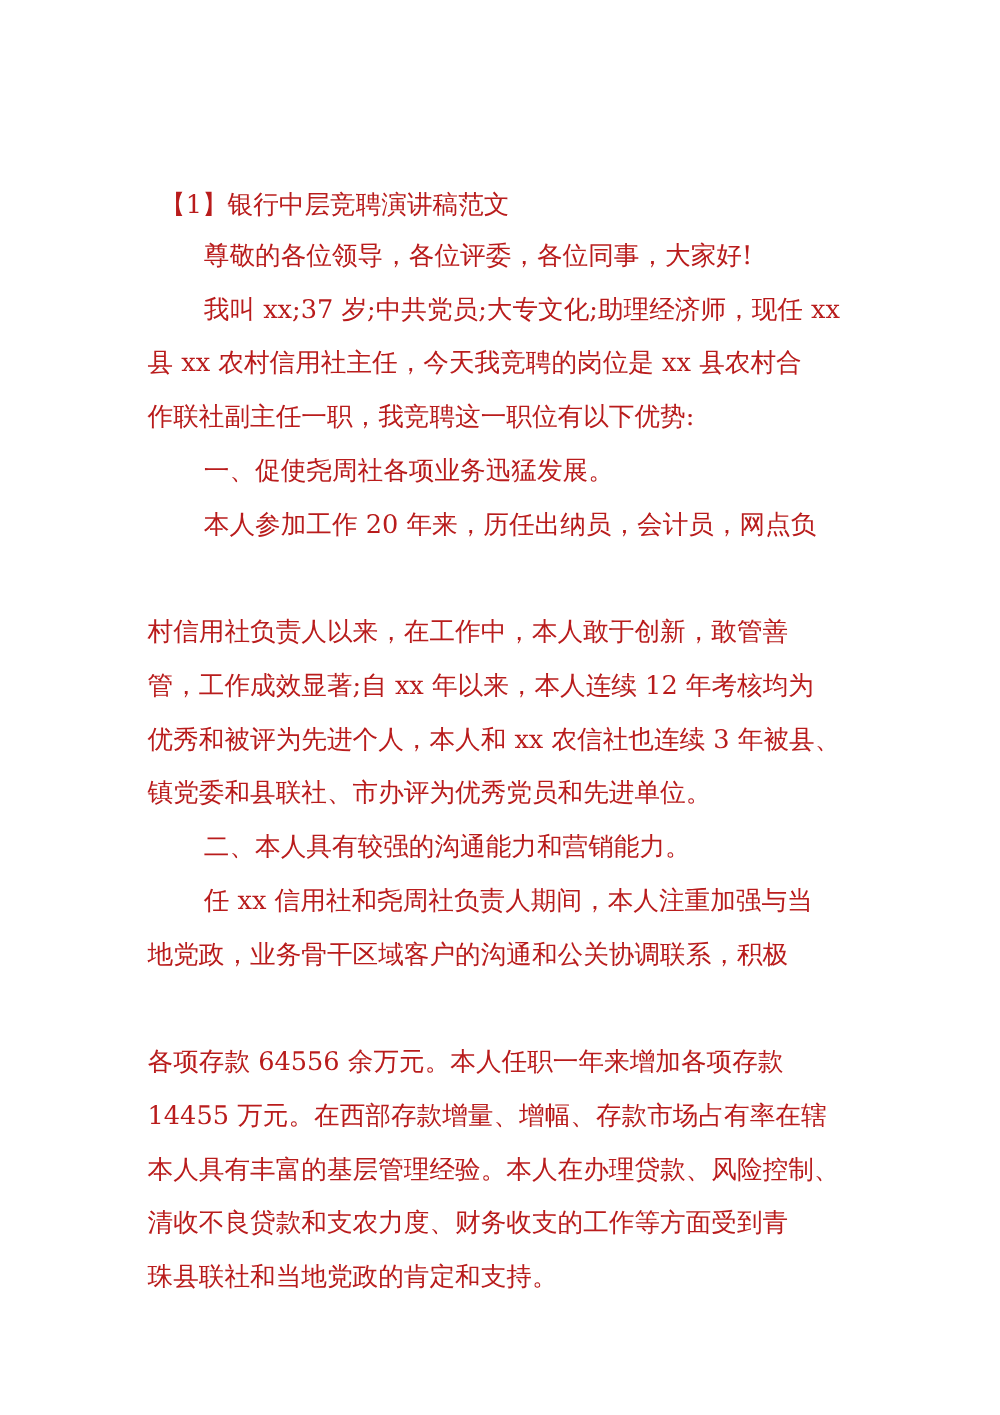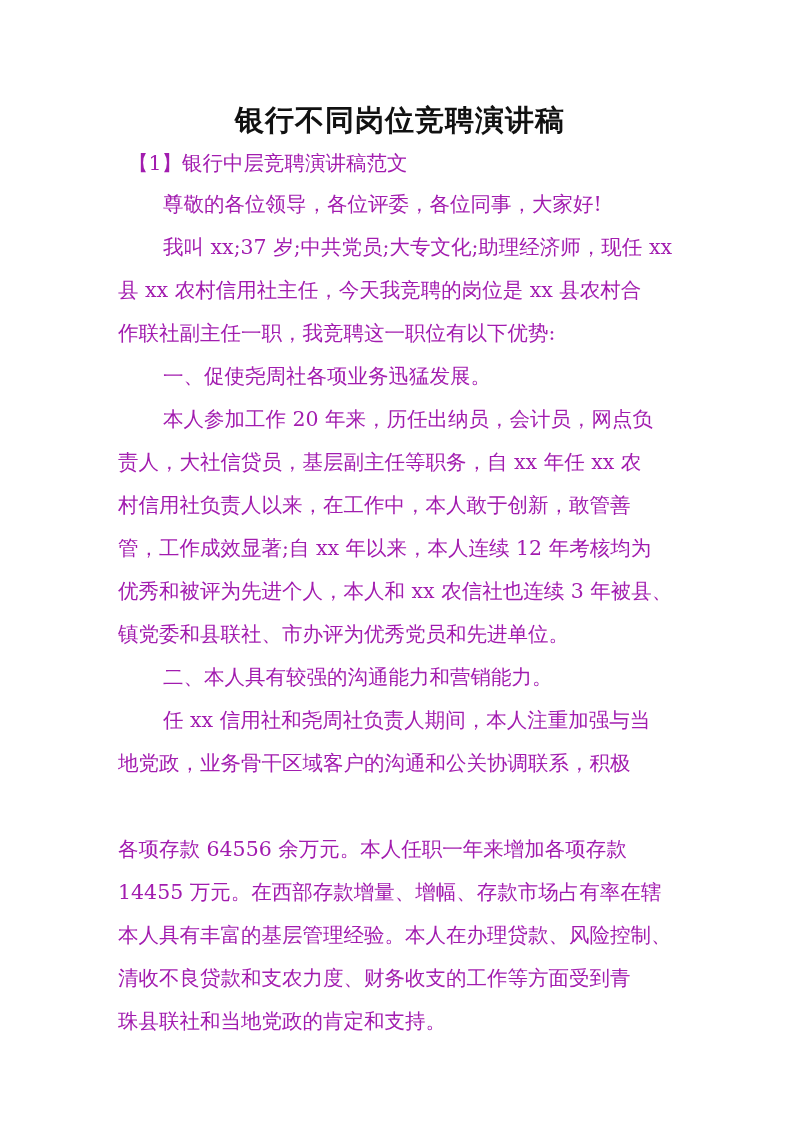--- a/index.html
+++ b/index.html
@@ -2,42 +2,40 @@
 <html><head>
 <meta charset="utf-8">
 <style>
   html, body { margin: 0; padding: 0; background: #ffffff; }
   body { width: 800px; height: 1132px; position: relative; overflow: hidden;
          font-family: "DejaVu Serif", "Liberation Serif", serif; color: #111; }
   .page { position: absolute; left: 0; top: 0; width: 800px; height: 1132px; background: #fff; }
   .title { position: absolute; left: 0; width: 800px; top: 100px; text-align: center;
            font-family: "DejaVu Sans", "Liberation Sans", sans-serif; font-weight: bold;
            font-size: 29px; line-height: 40px; letter-spacing: 1px; color: #111; }
-  .line { position: absolute; left: 118px; font-size: 20.5px; line-height: 30px; white-space: nowrap; color: #a21caf; }
+  .line { position: absolute; left: 118px; font-size: 20.5px; line-height: 30px; white-space: nowrap; color: #b91c1c; }
   .indent { left: 163px; }
   .heading1 { left: 128px; }
   .watermark { position: absolute; left: 185px; top: 512px; font-family: "DejaVu Sans", "Liberation Sans", sans-serif;
                font-size: 50px; color: rgba(200,200,200,0.55); letter-spacing: 2px; white-space: nowrap;
                pointer-events: none; }
 </style>
 </head>
 <body>
 
 <div class="page">
-  <div class="title">银行不同岗位竞聘演讲稿</div>
 
 
   <div class="line heading1" style="top:148px">【1】银行中层竞聘演讲稿范文</div>
   <div class="line indent" style="top:189px">尊敬的各位领导，各位评委，各位同事，大家好!</div>
   <div class="line indent" style="top:232px">我叫 xx;37 岁;中共党员;大专文化;助理经济师，现任 xx</div>
   <div class="line" style="top:275px">县 xx 农村信用社主任，今天我竞聘的岗位是 xx 县农村合</div>
   <div class="line" style="top:318px">作联社副主任一职，我竞聘这一职位有以下优势:</div>
   <div class="line indent" style="top:361px">一、促使尧周社各项业务迅猛发展。</div>
   <div class="line indent" style="top:404px">本人参加工作 20 年来，历任出纳员，会计员，网点负</div>
-  <div class="line" style="top:447px">责人，大社信贷员，基层副主任等职务，自 xx 年任 xx 农</div>
   <div class="line" style="top:490px">村信用社负责人以来，在工作中，本人敢于创新，敢管善</div>
   <div class="line" style="top:533px">管，工作成效显著;自 xx 年以来，本人连续 12 年考核均为</div>
   <div class="line" style="top:576px">优秀和被评为先进个人，本人和 xx 农信社也连续 3 年被县、</div>
   <div class="line" style="top:619px">镇党委和县联社、市办评为优秀党员和先进单位。</div>
   <div class="line indent" style="top:662px">二、本人具有较强的沟通能力和营销能力。</div>
   <div class="line indent" style="top:705px">任 xx 信用社和尧周社负责人期间，本人注重加强与当</div>
   <div class="line" style="top:748px">地党政，业务骨干区域客户的沟通和公关协调联系，积极</div>
   <div class="line" style="top:834px">各项存款 64556 余万元。本人任职一年来增加各项存款</div>
   <div class="line" style="top:877px">14455 万元。在西部存款增量、增幅、存款市场占有率在辖</div>
   <div class="line" style="top:920px">本人具有丰富的基层管理经验。本人在办理贷款、风险控制、</div>

